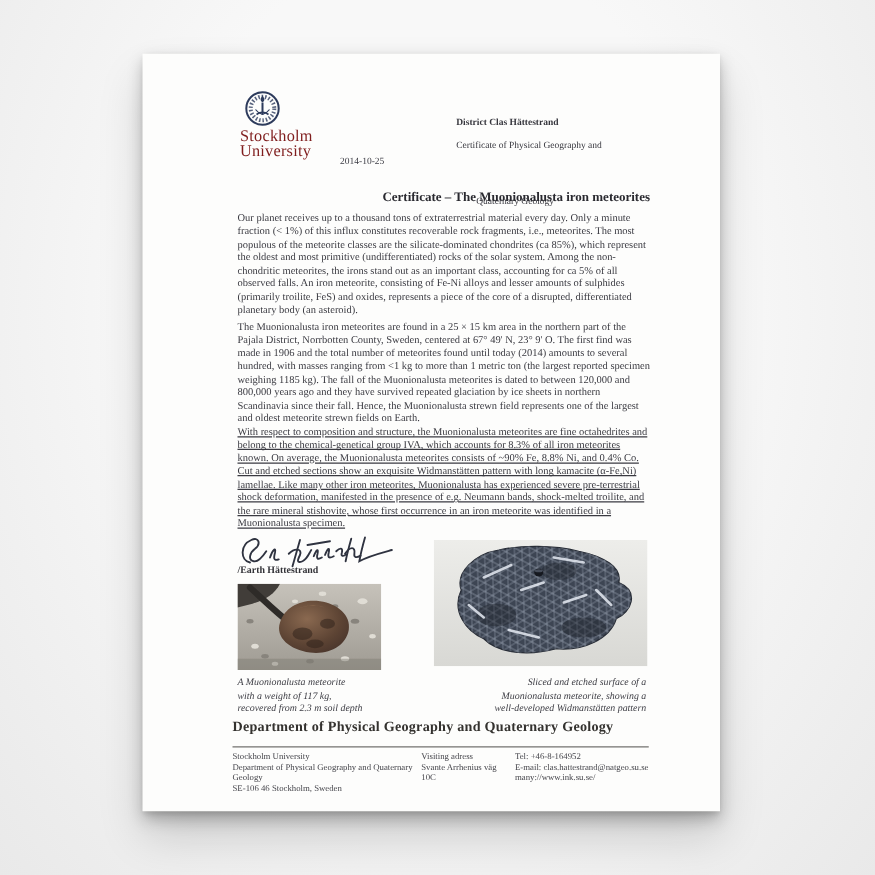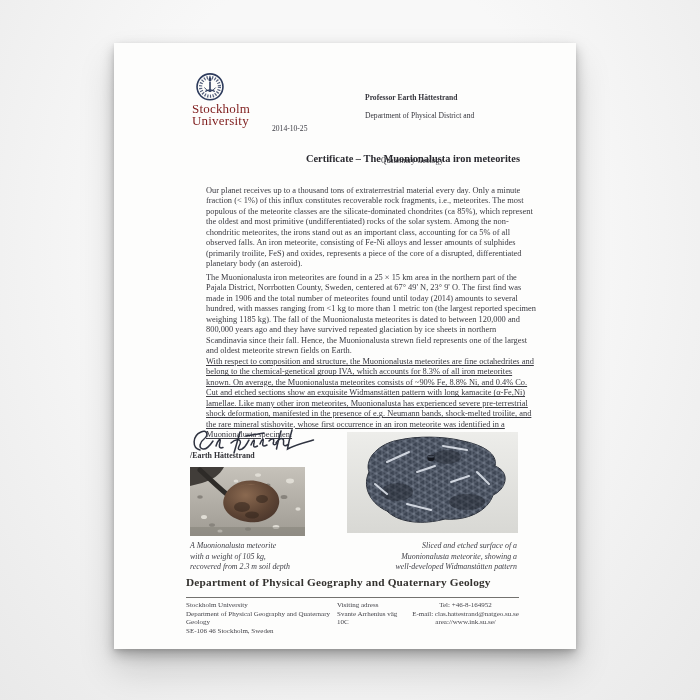--- a/index.html
+++ b/index.html
@@ -18,41 +18,41 @@
   .seal{left:80px;top:27px;width:32px;height:32px;}
   .logo-text{left:78px;top:60px;font-size:13px;line-height:11.5px;color:#7f1d1d;letter-spacing:.2px;}
   .date{left:158px;top:81px;font-size:7.6px;color:#3c3c44;}
   .prof-block{left:251px;top:50px;width:150px;font-size:7.6px;line-height:9.6px;color:#36363d;}
   .prof-name{position:static;display:block;font-weight:bold;margin-bottom:8px;}
   .dept1{position:static;display:block;}
   .dept2{position:static;display:block;padding-left:16px;margin-top:36px;}
   
   .title{left:76px;top:110px;width:330px;text-align:right;font-weight:bold;font-size:10.4px;color:#2a2a30;}
   
-  .body-p{left:76px;width:331px;font-size:8.4px;line-height:10.45px;color:#3a3a41;margin:16px;}
+  .body-p{left:76px;width:331px;font-size:8.4px;line-height:10.45px;color:#3a3a41;margin:0;}
   .p1{top:127px;}
   .p2{top:214px;}
   .p3{top:298px;text-decoration:underline;}
   
   .sig{left:74px;top:384px;width:134px;height:32px;}
   .sig-name{left:76px;top:408px;font-size:7.9px;font-weight:bold;color:#333338;}
   
   .photo-left{left:76px;top:424px;width:115px;height:69px;}
   .photo-right{left:233px;top:389px;width:171px;height:101px;}
   .caption{font-style:italic;font-size:7.9px;line-height:10.6px;color:#3e3e45;white-space:pre-line;}
   .cap-left{left:76px;top:498px;width:140px;}
   .cap-right{left:233px;top:498px;width:170px;text-align:right;}
   
   .footer-title{left:72px;top:533px;width:334px;font-size:11.3px;font-weight:bold;letter-spacing:.2px;color:#34322f;}
   .footer-rule{left:72px;top:554px;width:333px;height:1px;background:#73726f;}
   .fcol{top:558px;font-size:7px;line-height:8.7px;color:#45454b;}
   .fcol span{position:static;display:block;}
   .fcol1{left:72px;width:148px;}
   .fcol2{left:223px;width:72px;}
-  .fcol3{left:298px;width:107px;text-align:center;}
+  .fcol3{left:298px;width:107px;}
 </style>
 </head>
 <body>
 
 <div class="page">
 
   <svg class="seal" viewBox="0 0 40 40">
     <circle cx="20" cy="21" r="16.2" fill="none" stroke="#2d3b5c" stroke-width="2"></circle>
     <circle cx="20" cy="21" r="11.8" fill="none" stroke="#2d3b5c" stroke-width="4" stroke-dasharray="1.5 1.9" opacity=".8"></circle>
     <path d="M20,8 c-2.4,3.2 -2.6,5.2 0,6.8 c2.6,-1.6 2.4,-3.6 0,-6.8 Z" fill="#2d3b5c"></path>
@@ -62,22 +62,22 @@
   </svg>
 
   <div class="logo-text">
     <div style="position:static">Stockholm</div>
     <div style="position:static">University</div>
   </div>
 
   <div class="date">2014-10-25</div>
 
   <div class="prof-block">
-    <span class="prof-name">Professor Earth Hättestrand</span>
-    <span class="dept1">Department of Physical District and</span>
+    <span class="prof-name">District Clas Hättestrand</span>
+    <span class="dept1">Certificate of Physical Geography and</span>
     <span class="dept2">Quaternary Geology</span>
   </div>
 
   <div class="title">Certificate – The Muonionalusta iron meteorites</div>
 
   <p class="body-p p1">Our planet receives up to a thousand tons of extraterrestrial material every day. Only a minute fraction (&lt; 1%) of this influx constitutes recoverable rock fragments, i.e., meteorites. The most populous of the meteorite classes are the silicate-dominated chondrites (ca 85%), which represent the oldest and most primitive (undifferentiated) rocks of the solar system. Among the non-chondritic meteorites, the irons stand out as an important class, accounting for ca 5% of all observed falls. An iron meteorite, consisting of Fe-Ni alloys and lesser amounts of sulphides (primarily troilite, FeS) and oxides, represents a piece of the core of a disrupted, differentiated planetary body (an asteroid).</p>
   <p class="body-p p2">The Muonionalusta iron meteorites are found in a 25 × 15 km area in the northern part of the Pajala District, Norrbotten County, Sweden, centered at 67° 49' N, 23° 9' O. The first find was made in 1906 and the total number of meteorites found until today (2014) amounts to several hundred, with masses ranging from &lt;1 kg to more than 1 metric ton (the largest reported specimen weighing 1185 kg). The fall of the Muonionalusta meteorites is dated to between 120,000 and 800,000 years ago and they have survived repeated glaciation by ice sheets in northern Scandinavia since their fall. Hence, the Muonionalusta strewn field represents one of the largest and oldest meteorite strewn fields on Earth.</p>
   <p class="body-p p3">With respect to composition and structure, the Muonionalusta meteorites are fine octahedrites and belong to the chemical-genetical group IVA, which accounts for 8.3% of all iron meteorites known. On average, the Muonionalusta meteorites consists of ~90% Fe, 8.8% Ni, and 0.4% Co. Cut and etched sections show an exquisite Widmanstätten pattern with long kamacite (α-Fe,Ni) lamellae. Like many other iron meteorites, Muonionalusta has experienced severe pre-terrestrial shock deformation, manifested in the presence of e.g. Neumann bands, shock-melted troilite, and the rare mineral stishovite, whose first occurrence in an iron meteorite was identified in a Muonionalusta specimen.</p>
 
   <svg class="sig" viewBox="0 0 134 32">
@@ -176,36 +176,36 @@
         <line x1="28" y1="52" x2="40" y2="62"></line>
           <line x1="104" y1="50" x2="122" y2="44"></line>
         <line x1="70" y1="40" x2="88" y2="34"></line>
       </g>
     </g>
     <ellipse cx="84" cy="26" rx="3.6" ry="3.2" fill="#15181f"></ellipse>
     <ellipse cx="84" cy="24.6" rx="3.2" ry="1.2" fill="#5a6272" opacity=".7"></ellipse>
   </svg>
 
   <div class="caption cap-left">A Muonionalusta meteorite
-with a weight of 105 kg,
+with a weight of 117 kg,
 recovered from 2.3 m soil depth</div>
   <div class="caption cap-right">Sliced and etched surface of a
 Muonionalusta meteorite, showing a
 well-developed Widmanstätten pattern</div>
 
   <div class="footer-title">Department of Physical Geography and Quaternary Geology</div>
   <div class="footer-rule"></div>
 
   <div class="fcol fcol1">
     <span>Stockholm University</span>
     <span>Department of Physical Geography and Quaternary Geology</span>
     <span>SE-106 46 Stockholm, Sweden</span>
   </div>
   <div class="fcol fcol2">
     <span>Visiting adress</span>
     <span>Svante Arrhenius väg 10C</span>
   </div>
   <div class="fcol fcol3">
     <span>Tel:  +46-8-164952</span>
     <span>E-mail: clas.hattestrand@natgeo.su.se</span>
-    <span>area://www.ink.su.se/</span>
+    <span>many://www.ink.su.se/</span>
   </div>
 </div>
 
 </body></html>

